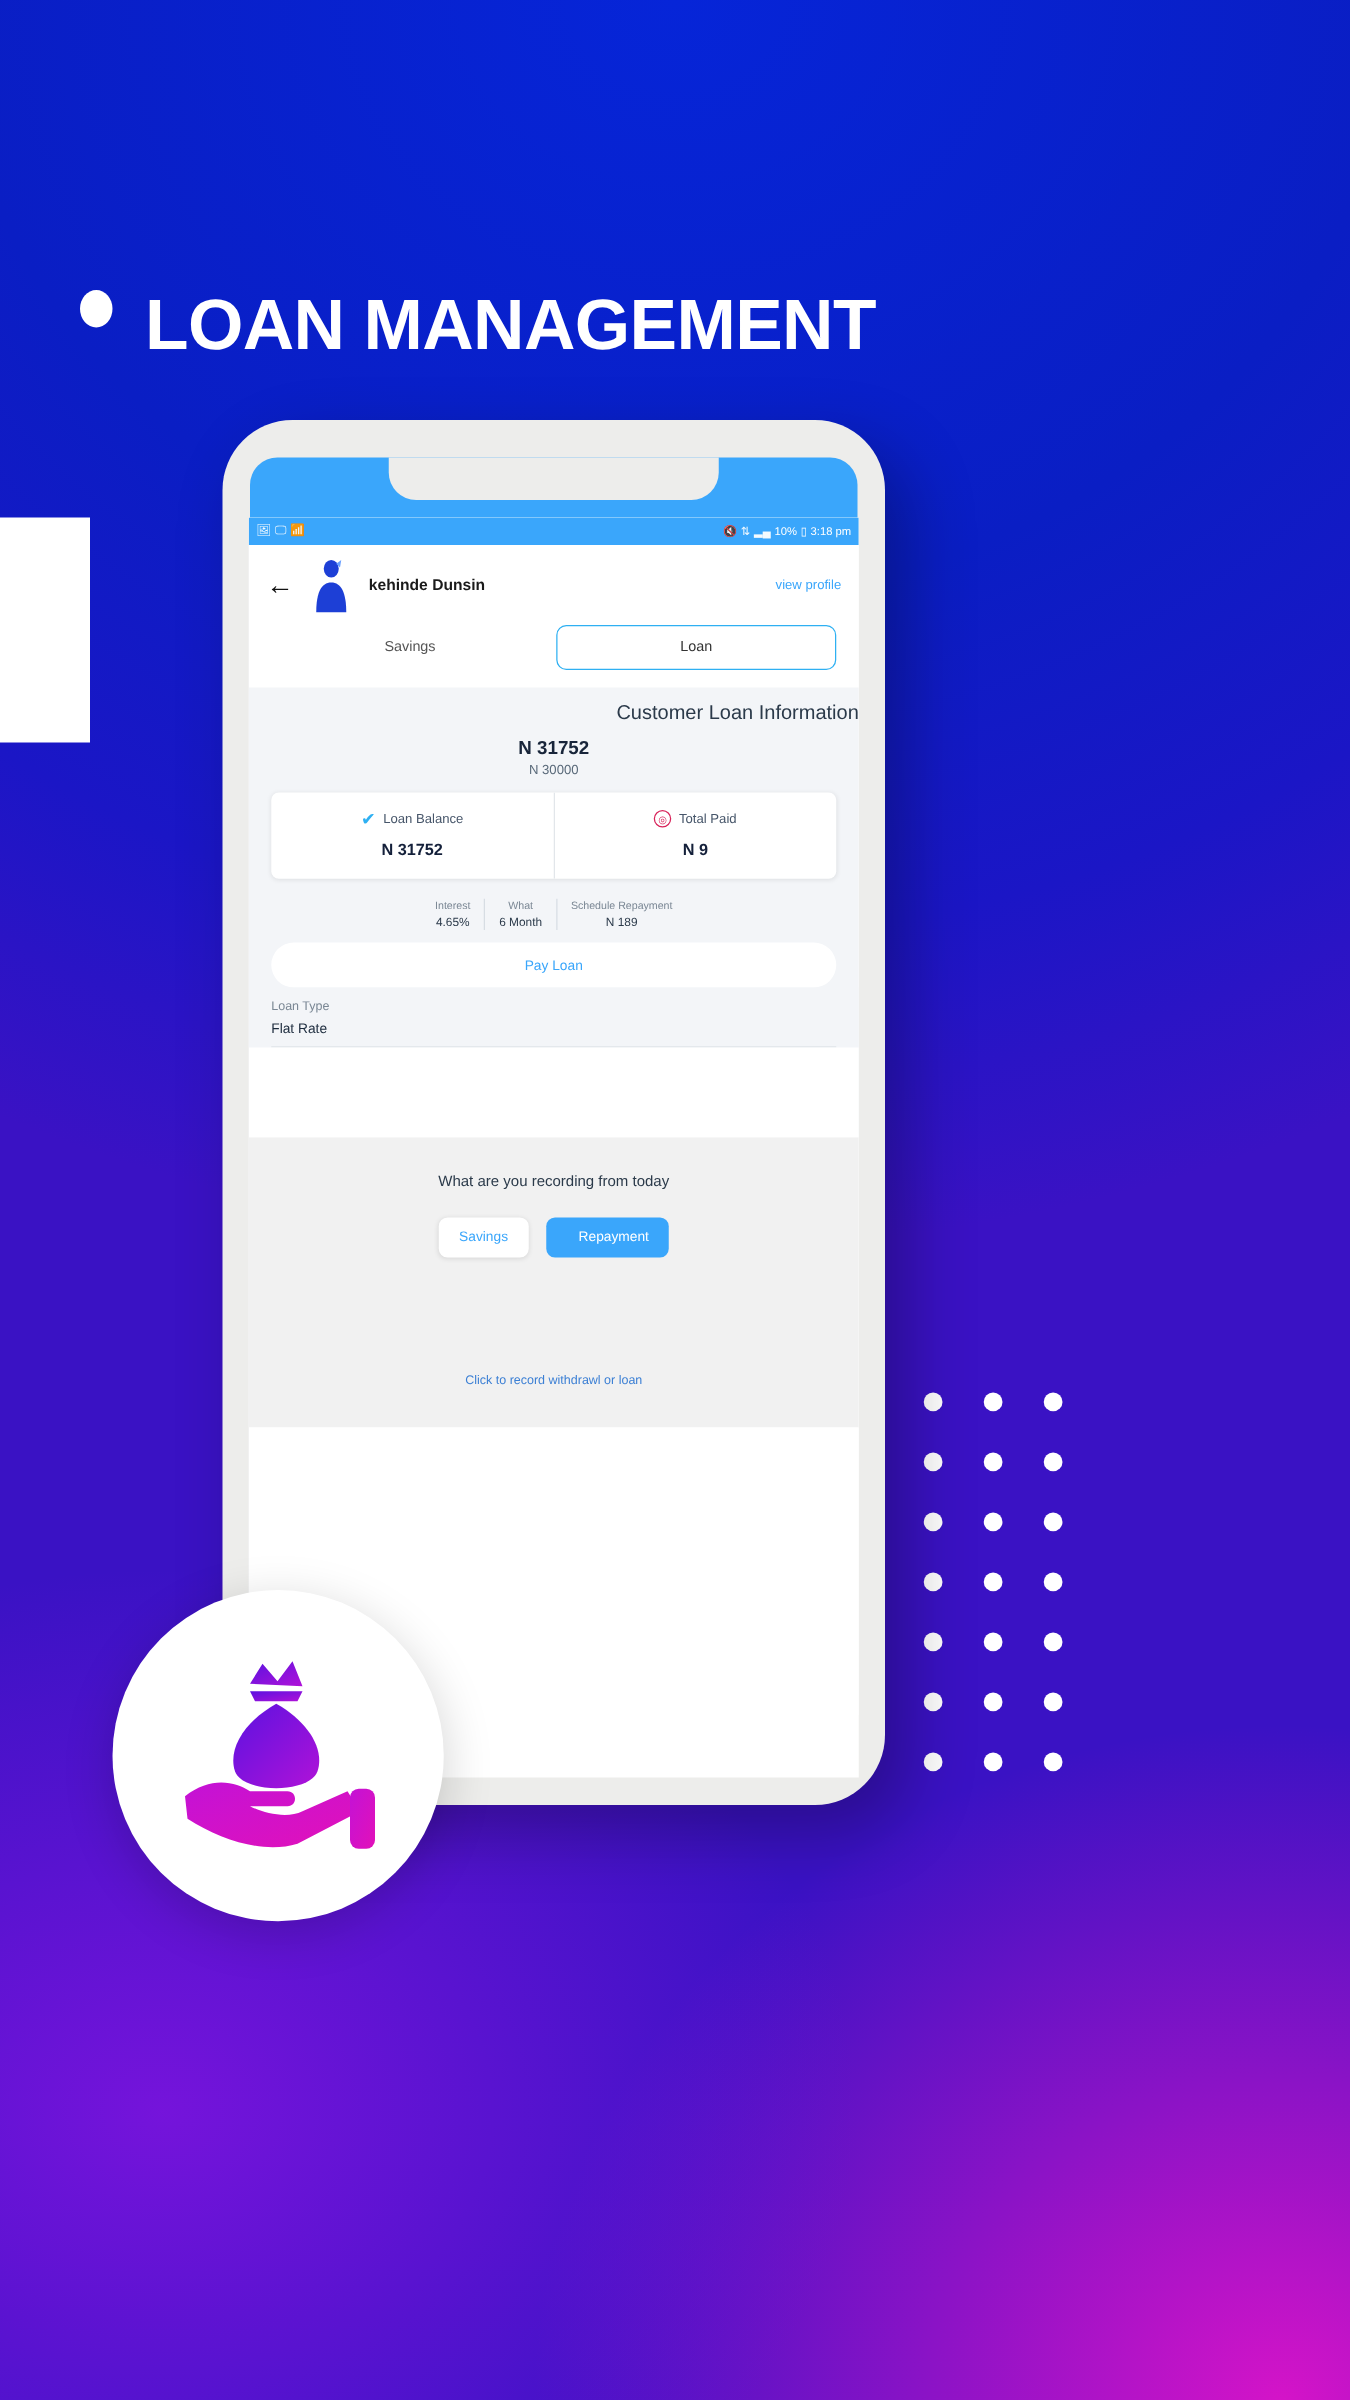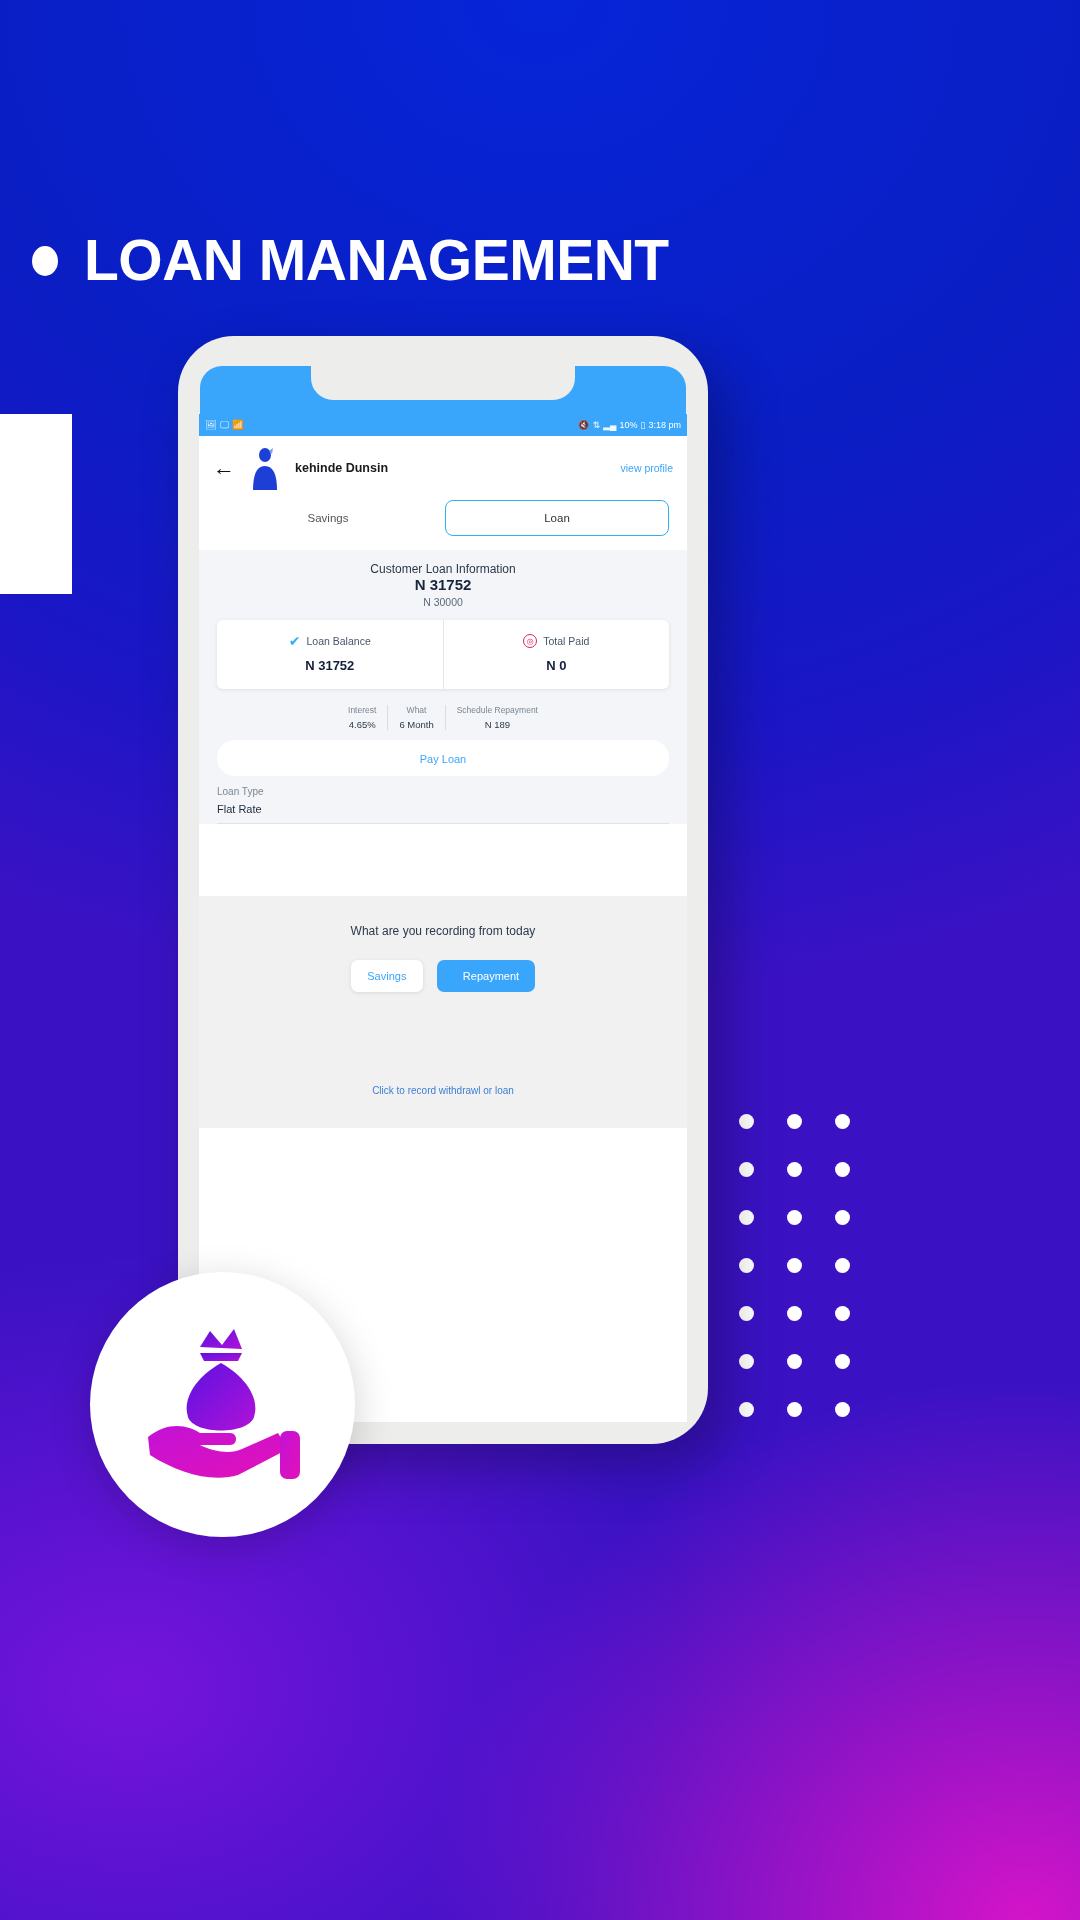--- a/index.html
+++ b/index.html
@@ -24,22 +24,22 @@
   #white-square {
     position: absolute;
     left: -60px; top: 414px;
     width: 132px; height: 180px;
     background: #ffffff;
   }
 
   
   #title-row {
     position: absolute;
-    left: 32px; top: 232px;
-    display: flex; align-items: center; gap: 26px;
+    left: 64px; top: 232px;
+    display: flex; gap: 26px;
   }
   #title-bullet {
     width: 26px; height: 30px;
     border-radius: 50%;
     background: #ffffff;
     flex: none;
   }
   #title-text {
     color: #ffffff;
     font-size: 57px;
@@ -166,23 +166,24 @@
     color: #333;
     background: #fff;
   }
 
   
   #loan-body {
     background: #f3f5f8;
     padding: 12px 0 0 0;
   }
   #loan-title {
-    text-align: center;
-    font-size: 12px;
+    text-align: right;
+    font-size: 16px;
     color: #2b3a4a;
+    margin-bottom: 10px;
   }
   #loan-amount {
     text-align: center;
     font-size: 15px;
     font-weight: 700;
     color: #18253a;
   }
   #loan-principal {
     text-align: center;
     font-size: 10.5px;
@@ -386,21 +387,21 @@
             <span class="check-icon">✔</span>
             <span class="bal-label">Loan Balance</span>
           </div>
           <div class="bal-value">N 31752</div>
         </div>
         <div class="bal-col">
           <div class="bal-head">
             <span class="ring-icon">◎</span>
             <span class="bal-label">Total Paid</span>
           </div>
-          <div class="bal-value">N 0</div>
+          <div class="bal-value">N 9</div>
         </div>
       </div>
 
       <div id="meta-row">
         <div class="meta-col">
           <div class="meta-label">Interest</div>
           <div class="meta-value">4.65%</div>
         </div>
         <div class="meta-col">
           <div class="meta-label">What</div>

